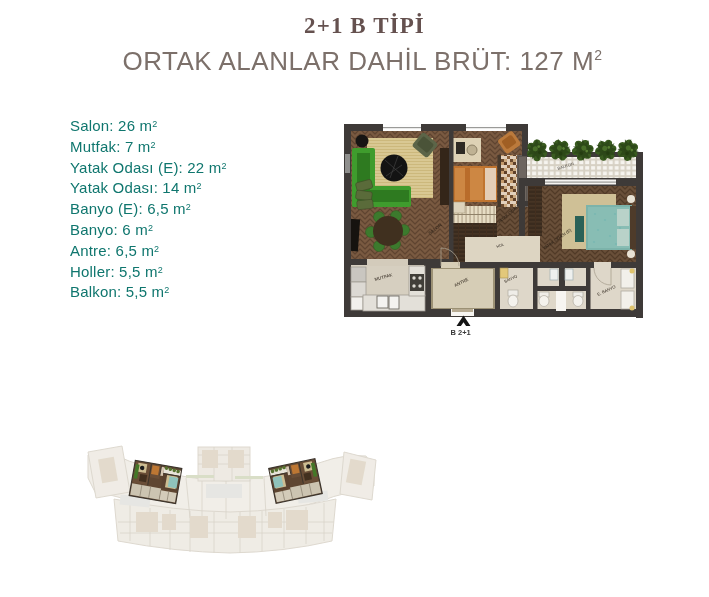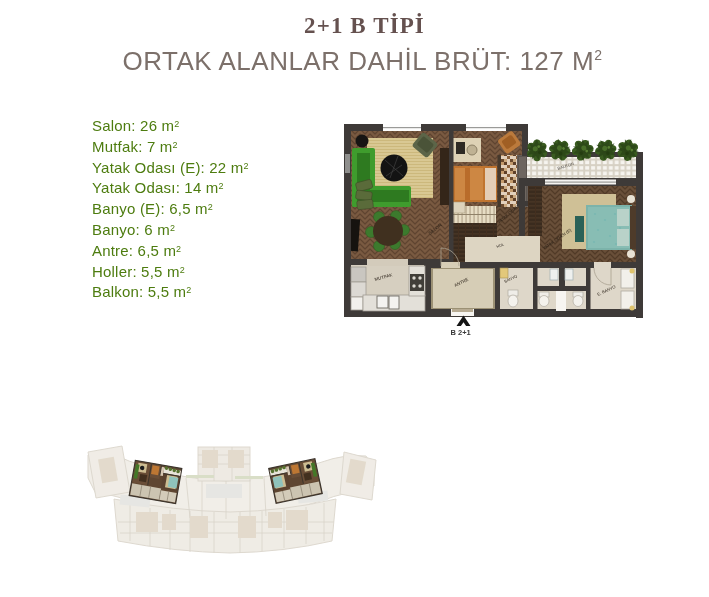--- a/index.html
+++ b/index.html
@@ -1,21 +1,21 @@
 <!DOCTYPE html>
 <html><head><meta charset="utf-8">
 <style>
 html,body{margin:0;padding:0;width:709px;height:597px;background:#fff;overflow:hidden}
 body{font-family:"Liberation Sans",sans-serif;position:relative}
 .title{position:absolute;top:13px;left:10px;width:709px;text-align:center;
  font-family:"Liberation Serif",serif;font-weight:bold;font-size:23px;color:#65514f;letter-spacing:1.1px}
 .subtitle{position:absolute;top:46px;left:8px;width:709px;text-align:center;
  font-size:26px;color:#7c706a;letter-spacing:.5px}
 .subtitle sup{font-size:14px;line-height:0}
-.list{position:absolute;left:92px;top:116px;font-size:15px;color:#4d7c0f;line-height:20.8px;letter-spacing:.2px}
+.list{position:absolute;left:70px;top:116px;font-size:15px;color:#0f766e;line-height:20.8px;letter-spacing:.2px}
 .list sup{font-size:9px;line-height:0;vertical-align:4px}
 #plan{position:absolute;left:340px;top:112px}
 #site{position:absolute;left:75px;top:438px}
 </style></head>
 <body>
 <div class="title">2+1 B TİPİ</div>
 <div class="subtitle">ORTAK ALANLAR DAHİL BRÜT: 127 M<sup>2</sup></div>
 <div class="list">
 Salon: 26 m<sup>2</sup><br>
 Mutfak: 7 m<sup>2</sup><br>

